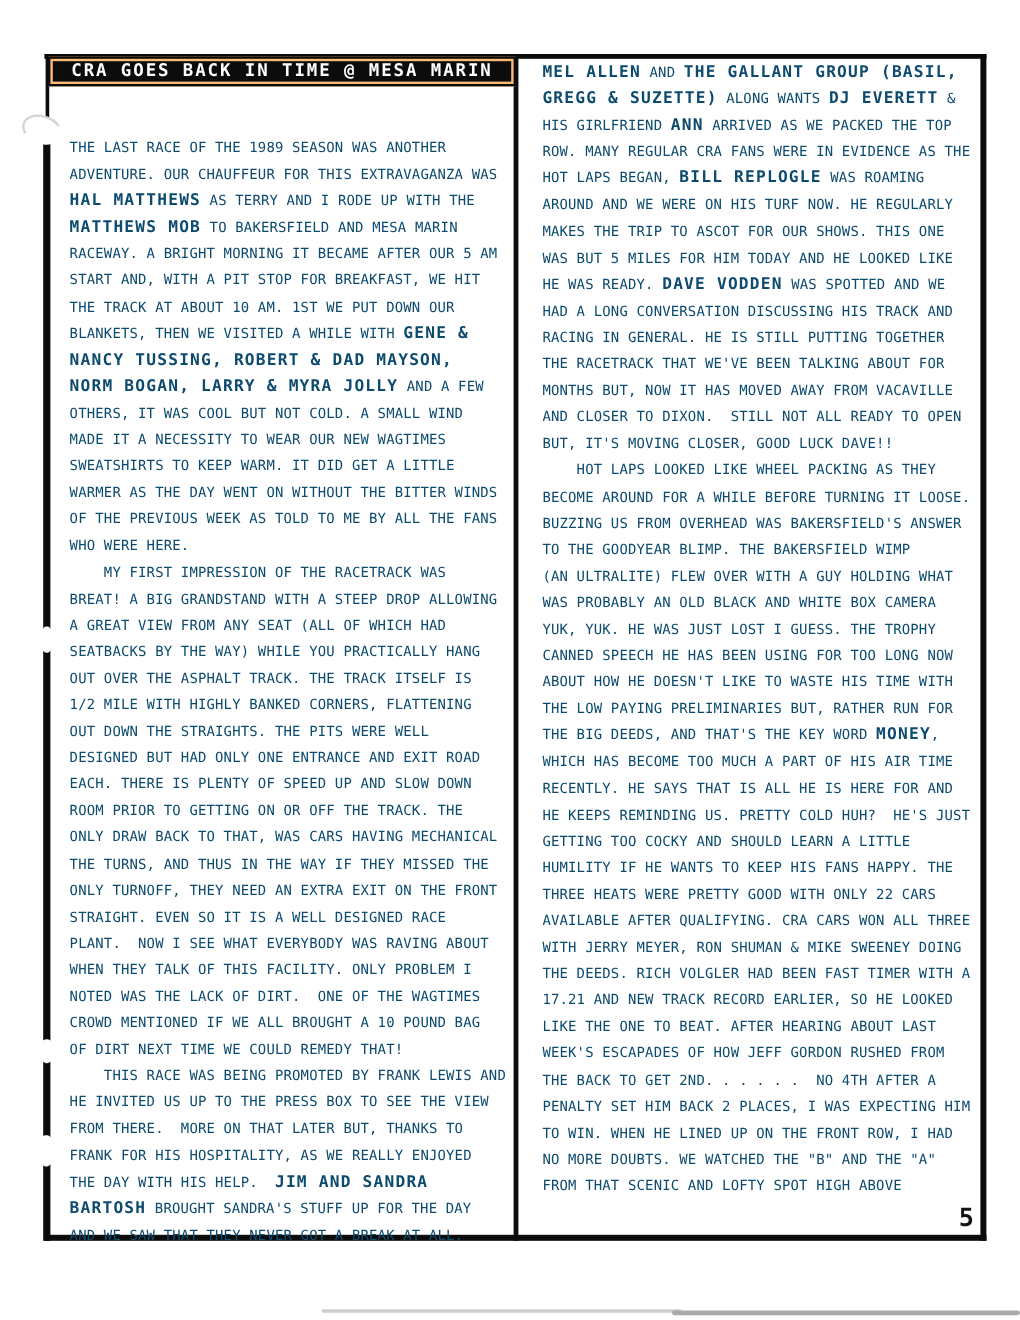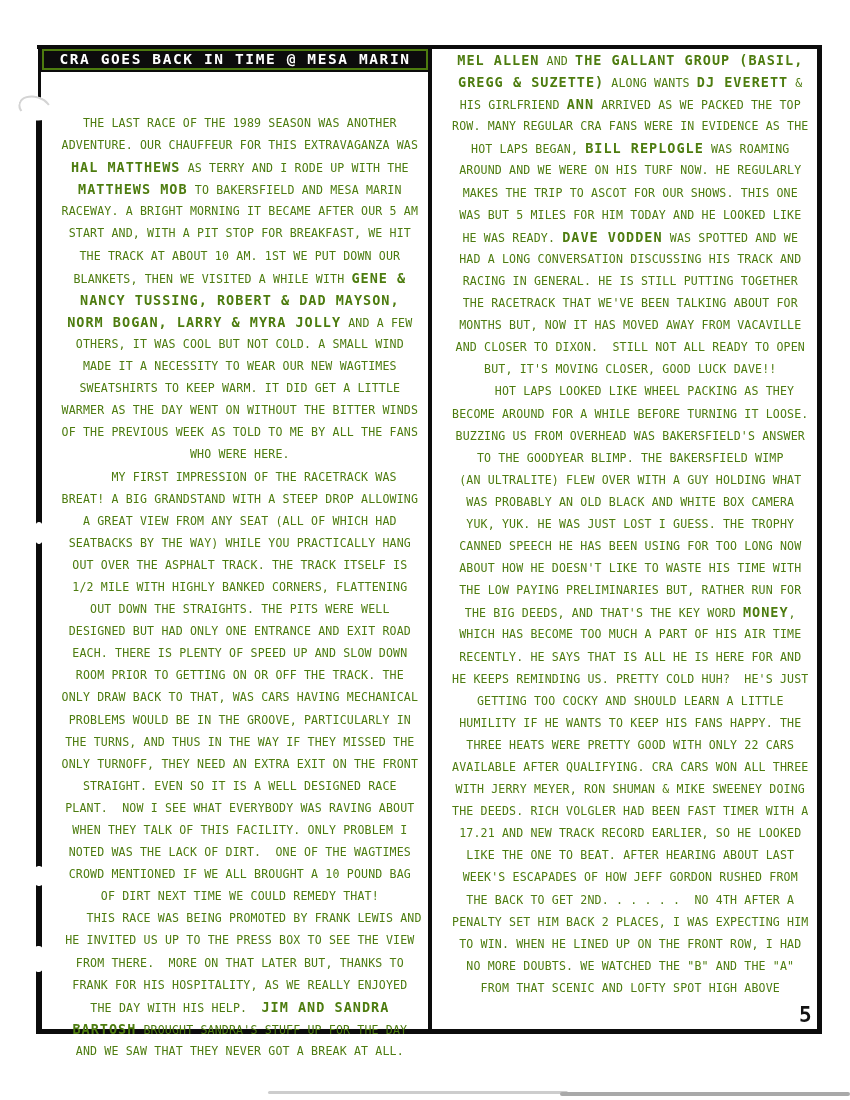--- a/index.html
+++ b/index.html
@@ -30,30 +30,30 @@
   .notch { position:absolute; background:#ffffff; border-radius:45%; }
   .n1 { left:34px; top:522px; width:10px; height:22px; }
   .n2 { left:33px; top:866px; width:12px; height:20px; }
   .n3 { left:32px; top:946px; width:13px; height:26px; }
 
   .divider { position:absolute; left:428px; top:45px; width:4px; height:989px; background:#0c0c0c; }
 
   
   .titlebar {
     position:absolute; left:40px; top:47px; width:390px; height:25px;
-    box-sizing:border-box; border:2px solid #0c0c0c; padding:2px; background:#4d7c0f;
+    box-sizing:border-box; border:2px solid #0c0c0c; padding:2px; background:#fdba74;
   }
   .titlebar-inner {
     background:#0c0c0c; color:#ffffff; height:17px; line-height:17px;
     text-align:center; font-weight:bold; font-size:14.5px; letter-spacing:1.6px;
     white-space:nowrap; overflow:hidden;
   }
 
   
-  .col { position:absolute; color:#4d7c0f;text-align:center; }
+  .col { position:absolute; color:#0c4a6e; }
   .col-left  { left:58px;  top:71px;margin-top:41px; }
   .col-right { left:452px; top:49px; }
   .tline {
     white-space:pre; font-size:11.6px; letter-spacing:0.15px;
     height:22.1px; line-height:22.1px;
   }
   .bname { font-weight:bold; font-size:13.5px; letter-spacing:1px; }
 
   .page-num {
     position:absolute; left:799px; top:1003px;
@@ -105,21 +105,20 @@
       <div class="tline"><span>BREAT! A BIG GRANDSTAND WITH A STEEP DROP ALLOWING</span></div>
       <div class="tline"><span>A GREAT VIEW FROM ANY SEAT (ALL OF WHICH HAD</span></div>
       <div class="tline"><span>SEATBACKS BY THE WAY) WHILE YOU PRACTICALLY HANG</span></div>
       <div class="tline"><span>OUT OVER THE ASPHALT TRACK. THE TRACK ITSELF IS</span></div>
       <div class="tline"><span>1/2 MILE WITH HIGHLY BANKED CORNERS, FLATTENING</span></div>
       <div class="tline"><span>OUT DOWN THE STRAIGHTS. THE PITS WERE WELL</span></div>
       <div class="tline"><span>DESIGNED BUT HAD ONLY ONE ENTRANCE AND EXIT ROAD</span></div>
       <div class="tline"><span>EACH. THERE IS PLENTY OF SPEED UP AND SLOW DOWN</span></div>
       <div class="tline"><span>ROOM PRIOR TO GETTING ON OR OFF THE TRACK. THE</span></div>
       <div class="tline"><span>ONLY DRAW BACK TO THAT, WAS CARS HAVING MECHANICAL</span></div>
-      <div class="tline"><span>PROBLEMS WOULD BE IN THE GROOVE, PARTICULARLY IN</span></div>
       <div class="tline"><span>THE TURNS, AND THUS IN THE WAY IF THEY MISSED THE</span></div>
       <div class="tline"><span>ONLY TURNOFF, THEY NEED AN EXTRA EXIT ON THE FRONT</span></div>
       <div class="tline"><span>STRAIGHT. EVEN SO IT IS A WELL DESIGNED RACE</span></div>
       <div class="tline"><span>PLANT.  NOW I SEE WHAT EVERYBODY WAS RAVING ABOUT</span></div>
       <div class="tline"><span>WHEN THEY TALK OF THIS FACILITY. ONLY PROBLEM I</span></div>
       <div class="tline"><span>NOTED WAS THE LACK OF DIRT.  ONE OF THE WAGTIMES</span></div>
       <div class="tline"><span>CROWD MENTIONED IF WE ALL BROUGHT A 10 POUND BAG</span></div>
       <div class="tline"><span>OF DIRT NEXT TIME WE COULD REMEDY THAT!</span></div>
       <div class="tline"><span>    THIS RACE WAS BEING PROMOTED BY FRANK LEWIS AND</span></div>
       <div class="tline"><span>HE INVITED US UP TO THE PRESS BOX TO SEE THE VIEW</span></div>

